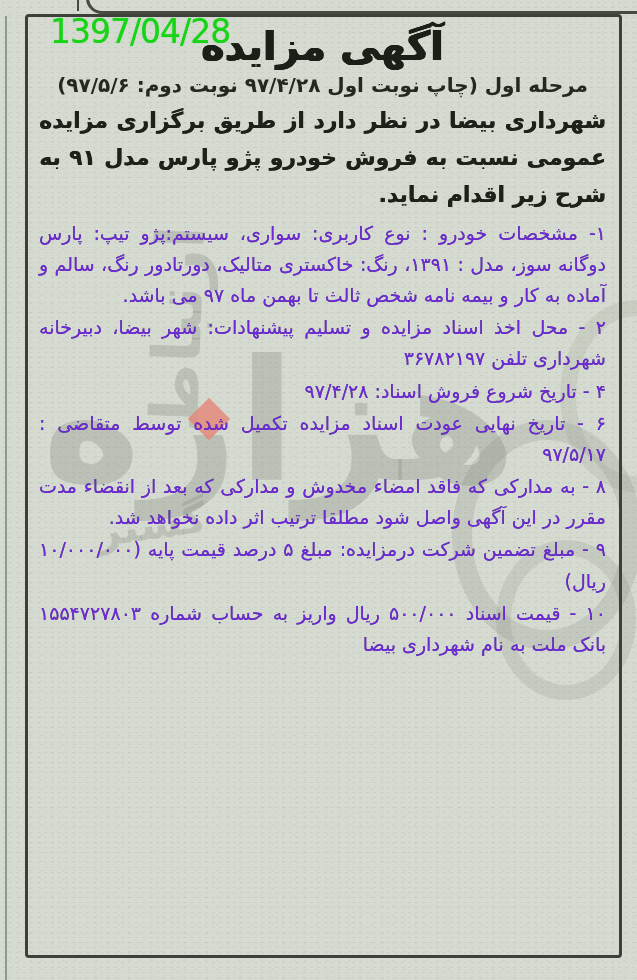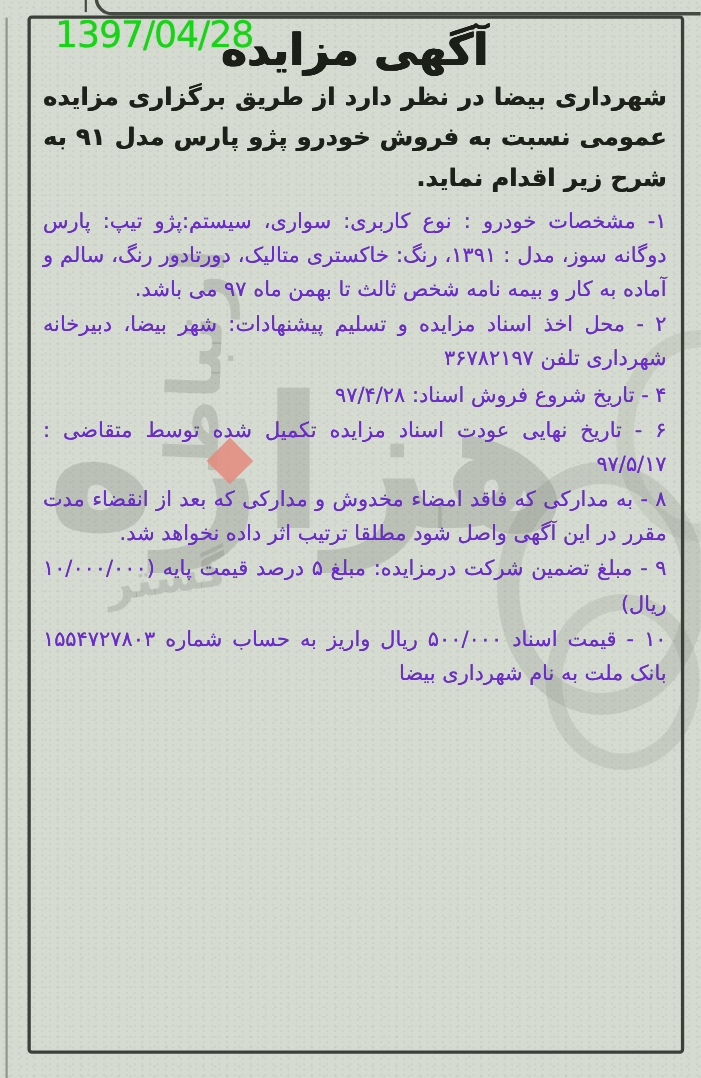--- a/index.html
+++ b/index.html
@@ -72,20 +72,21 @@
 <div class="wm wm-small">گستر</div>
 <div class="wm-ring ring1"></div>
 <div class="wm-ring ring2"></div>
 <div class="wm-ring ring3"></div>
 <div class="diamond"></div>
 
 <div class="stamp">1397/04/28</div>
 
 <div class="box" lang="fa">
   <h1 class="title">آگهی مزایده</h1>
+  <div class="subtitle">مرحله اول (چاپ نوبت اول ۹۷/۴/۲۸ نوبت دوم: ۹۷/۵/۶)</div>
   <p class="intro">شهرداری بیضا در نظر دارد از طریق برگزاری مزایده عمومی نسبت به فروش خودرو پژو پارس مدل ۹۱ به شرح زیر اقدام نماید.</p>
 
   <p class="item">۱- مشخصات خودرو : نوع کاربری: سواری، سیستم:پژو تیپ: پارس دوگانه سوز، مدل : ۱۳۹۱، رنگ: خاکستری متالیک، دورتادور رنگ، سالم و آماده به کار و بیمه نامه شخص ثالث تا بهمن ماه ۹۷ می باشد.</p>
   <p class="item">۲ - محل اخذ اسناد مزایده و تسلیم پیشنهادات: شهر بیضا، دبیرخانه شهرداری تلفن ۳۶۷۸۲۱۹۷</p>
   <p class="item">۴ - تاریخ شروع فروش اسناد: ۹۷/۴/۲۸</p>
   <p class="item">۶ - تاریخ نهایی عودت اسناد مزایده تکمیل شده توسط متقاضی : ۹۷/۵/۱۷</p>
   <p class="item">۸ - به مدارکی که فاقد امضاء مخدوش و مدارکی که بعد از انقضاء مدت مقرر در این آگهی واصل شود مطلقا ترتیب اثر داده نخواهد شد.</p>
   <p class="item">۹ - مبلغ تضمین شرکت درمزایده: مبلغ ۵ درصد قیمت پایه (۱۰/۰۰۰/۰۰۰ ریال)</p>
   <p class="item">۱۰ - قیمت اسناد ۵۰۰/۰۰۰ ریال واریز به حساب شماره ۱۵۵۴۷۲۷۸۰۳ بانک ملت به نام شهرداری بیضا</p>
 

